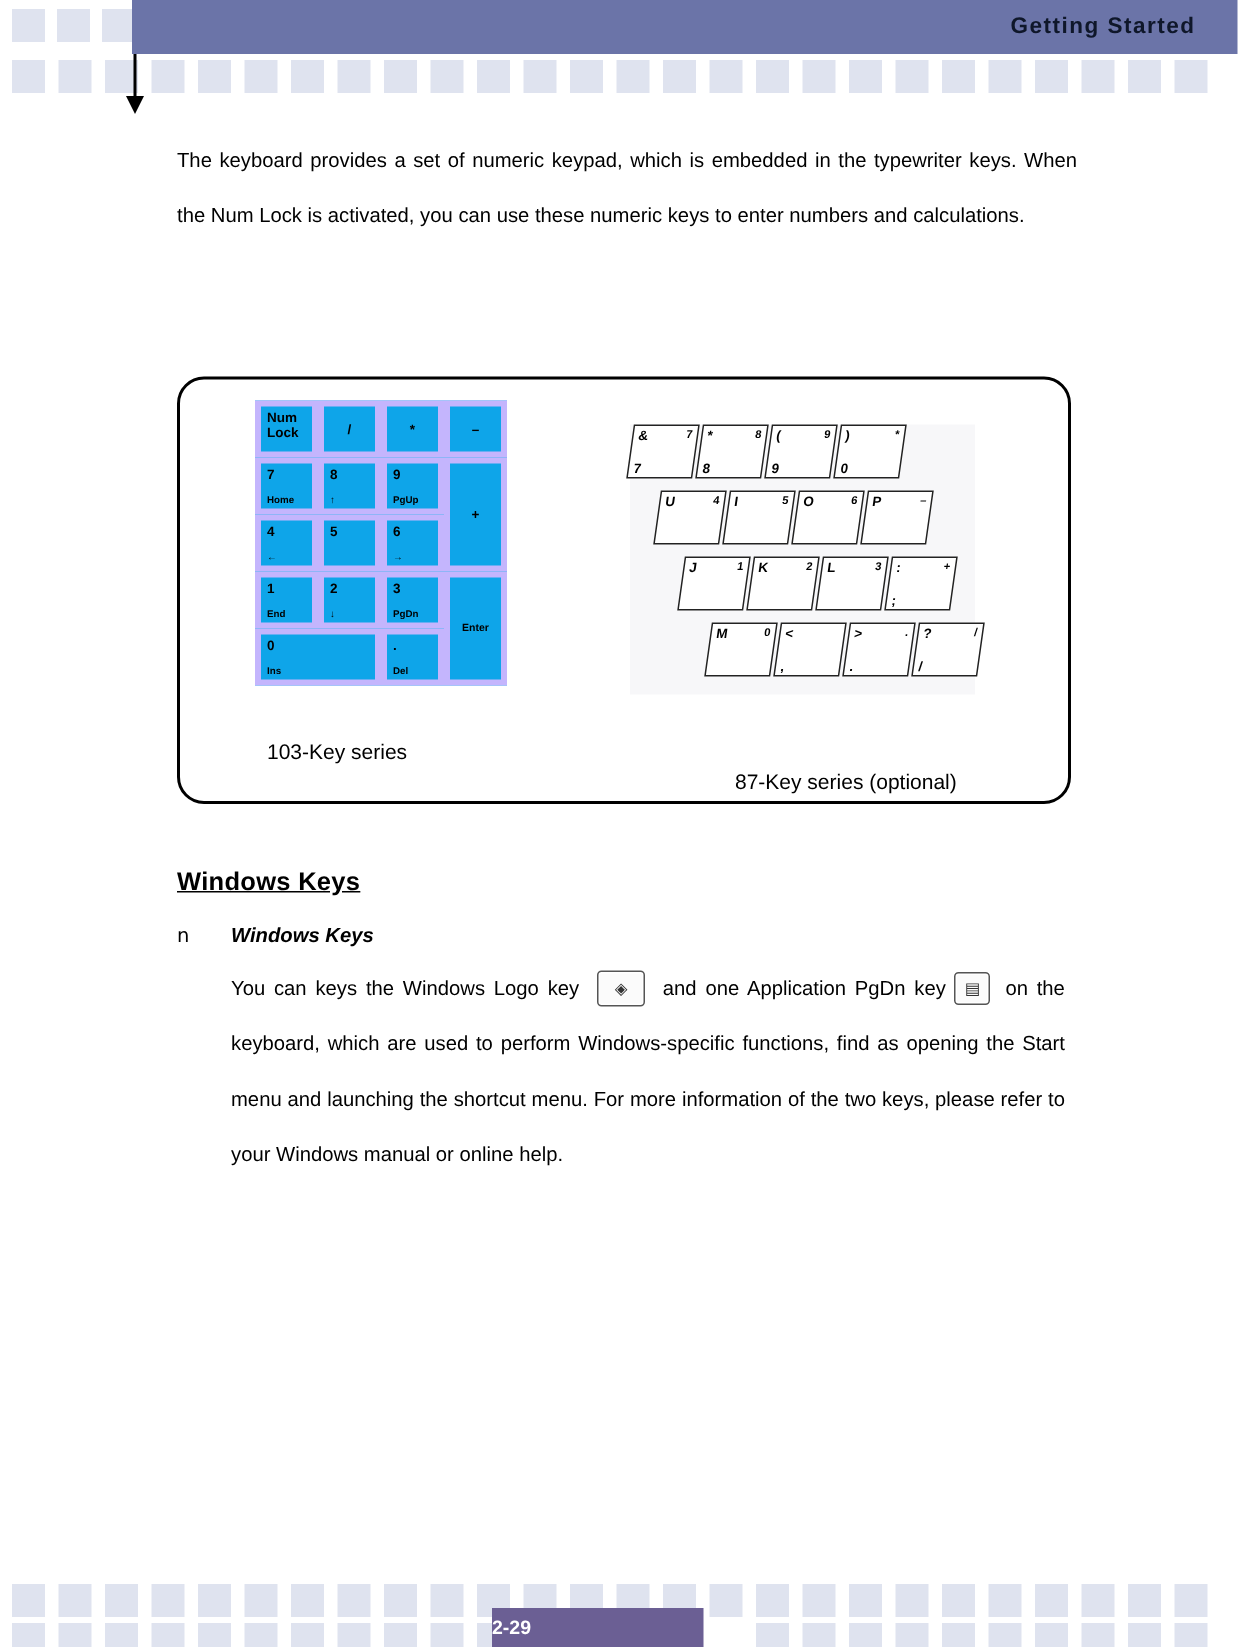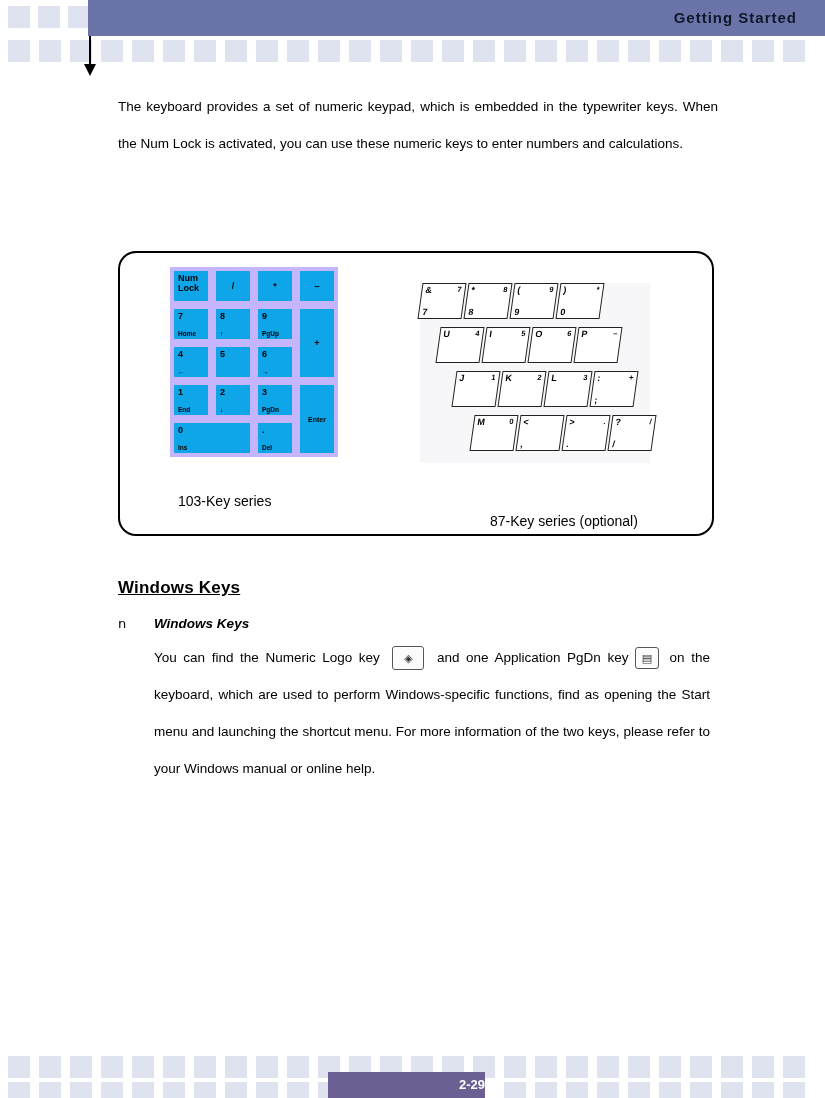--- a/index.html
+++ b/index.html
@@ -69,27 +69,27 @@
     position: absolute;
     bottom: 0;
     left: 0;
     width: 825px;
     height: 46px;
   }
   .page-num-box {
     position: absolute;
     left: 328px;
     bottom: 0;
-    width: 157px;
+    width: 141px;
     height: 26px;
     background: #6b5f94;
     color: #ffffff;
     font-size: 13px;
     font-weight: bold;
-    text-align: right;
+    text-align: left;
     line-height: 26px;
   }
 
   
   .content {
     position: absolute;
     left: 118px;
     top: 88px;
     width: 600px;
   }
@@ -445,21 +445,21 @@
   <div class="caption cap-right">87-Key series (optional)</div>
 </div>
 
 <div class="fn-sect">
   <h2 class="sect">Windows Keys</h2>
   <div class="bullet-row">
     <span class="bullet-glyph">n</span>
     <span class="bullet-title">Windows Keys</span>
   </div>
   <div class="fn-para">
-    <span>You can find the Numeric Logo key</span>
+    <span>You can keys the Windows Logo key</span>
     <span class="keyicon"><span class="glyph">◈</span></span>
     <span>and one Application PgDn key</span>
     <span class="keyicon small"><span class="glyph">▤</span></span>
     <span>on the keyboard, which are used to perform Windows-specific functions, find as opening the Start menu and launching the shortcut menu.   For more information of the two keys, please refer to your Windows manual or online help.</span>
   </div>
 </div>
 
 <div class="footer-squares" id="footer-tiles">
     <div class="sq" style="left: 8px; top: 4px; width: 22px; height: 22px; background: rgb(223, 227, 239);"></div>
     <div class="sq" style="left: 39px; top: 4px; width: 22px; height: 22px; background: rgb(223, 227, 239);"></div>

